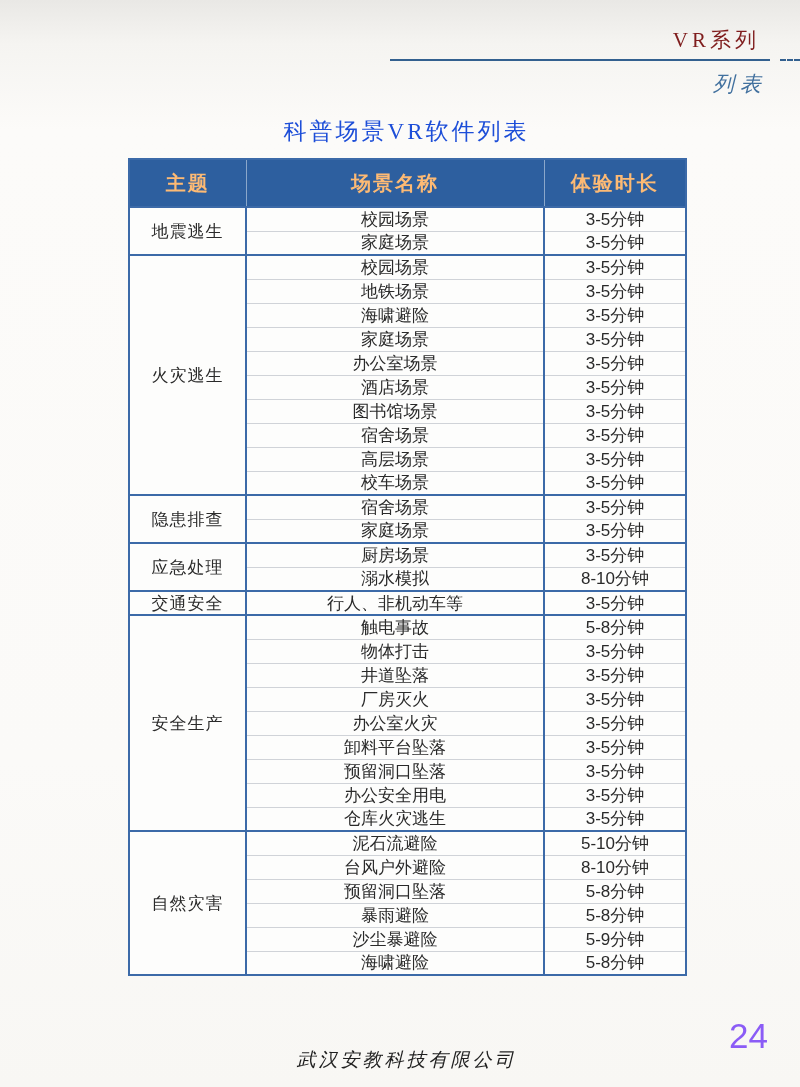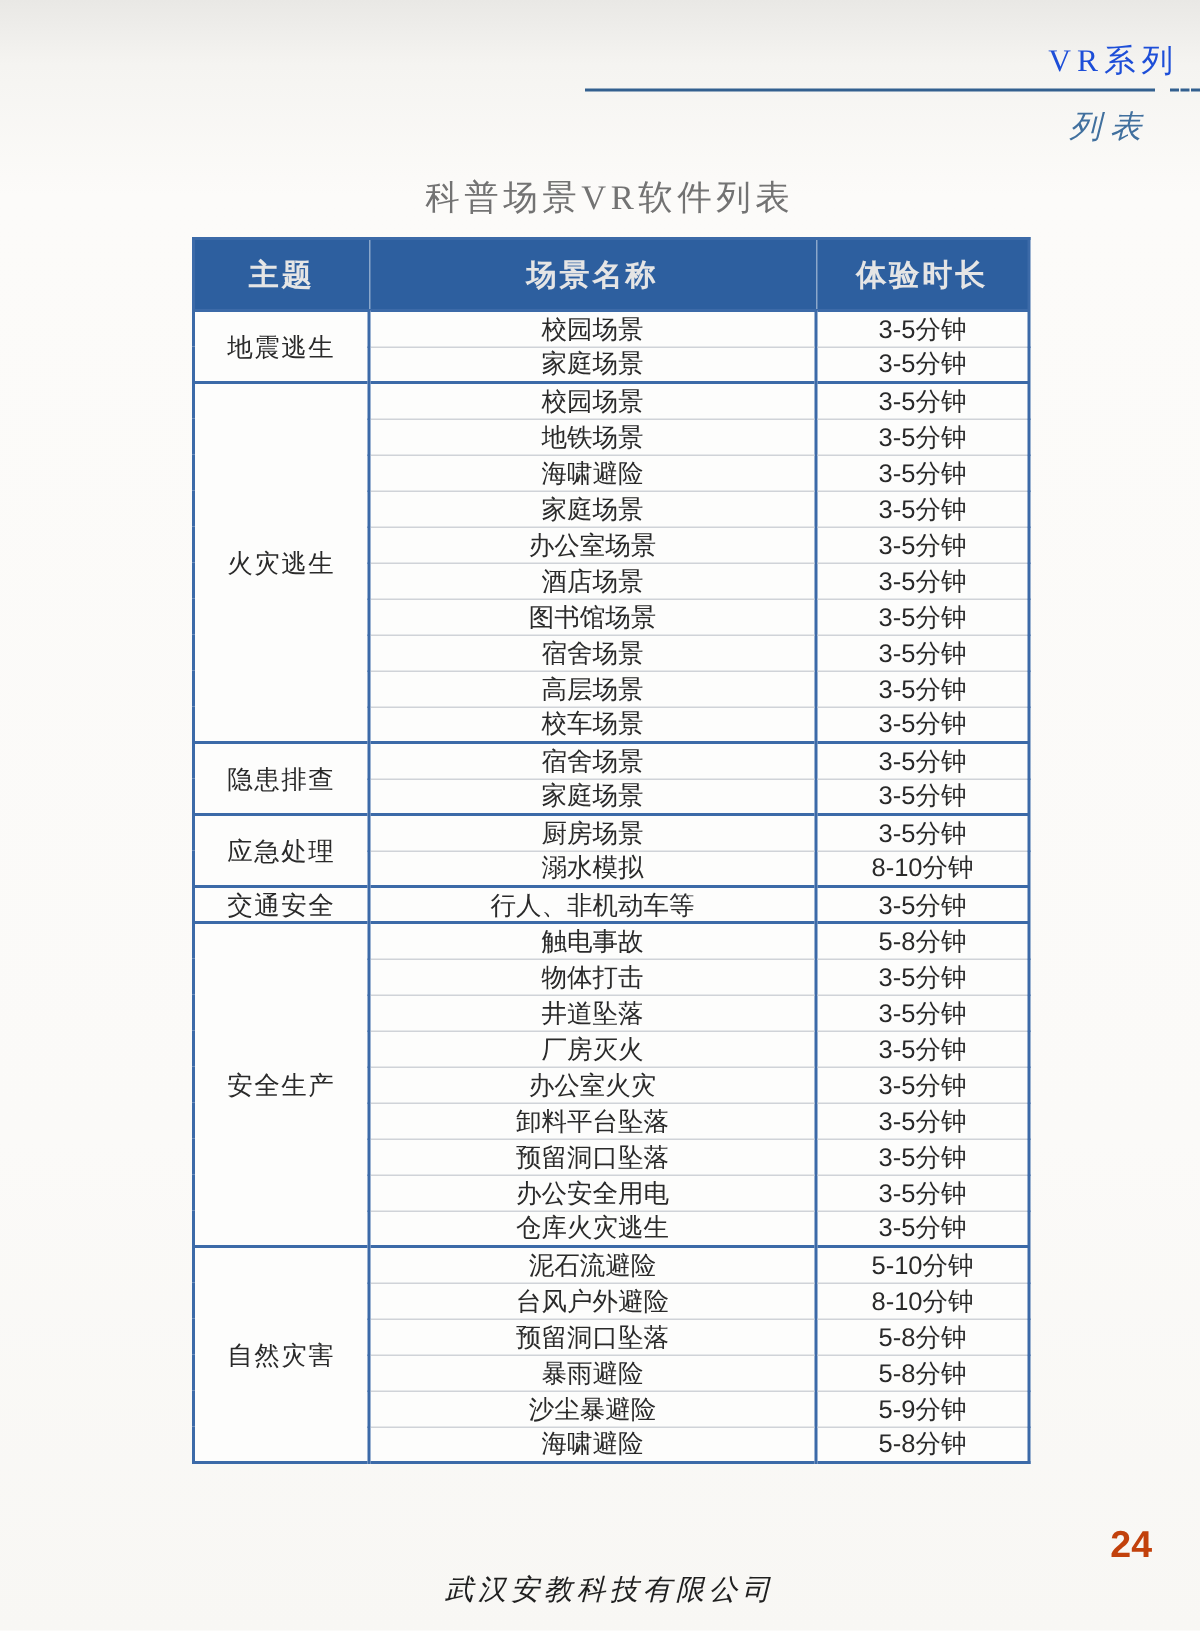--- a/index.html
+++ b/index.html
@@ -7,23 +7,23 @@
   body {
     font-family: "Liberation Sans", sans-serif;
     position: relative;
     background: linear-gradient(180deg, #e9e8e5 0%, #f5f4f1 4%, #fcfbf9 12%, #fbfaf8 70%, #f8f7f4 100%);
     overflow: hidden;
   }
   .page { position: absolute; inset: 0; }
 
   
   .series-label {
-    position: absolute; top: 26px; right: 14px;
-    font-family: "Liberation Serif", serif;
-    font-size: 21px; color: #1d4ed8; letter-spacing: 4px;
+    position: absolute; top: 26px; right: 40px;
+    font-family: "Liberation Serif", serif;
+    font-size: 21px; color: #7f1d1d; letter-spacing: 4px;
     font-weight: 500;
   }
   .header-rule {
     position: absolute; top: 59px; left: 390px; width: 380px;
     border-top: 2px solid #33608f;
   }
   .header-rule-dash {
     position: absolute; top: 59px; left: 780px; width: 20px;
     border-top: 2px dashed #33608f;
   }
@@ -33,38 +33,38 @@
     font-size: 21px; color: #41709e; letter-spacing: 6px;
     font-weight: 500;
     font-style: italic;
   }
 
   
   .doc-title {
     position: absolute; top: 116px; left: 128px; width: 557px;
     text-align: center;
     font-family: "Liberation Serif", serif;
-    font-size: 23px; font-weight: 500; color: #737373;
+    font-size: 23px; font-weight: 500; color: #1d4ed8;
     letter-spacing: 3px;
   }
 
   
   table.vr-table {
     position: absolute; left: 128px; top: 158px; width: 557px;
     border-collapse: collapse; table-layout: fixed;
     background: #fdfdfc;
   }
   table.vr-table col.c1 { width: 117px; }
   table.vr-table col.c2 { width: 298px; }
   table.vr-table col.c3 { width: 142px; }
   table.vr-table { border: 2px solid #3c6aa8; }
   table.vr-table thead th {
     height: 48px;
     background: #2d5f9f;
-    color: #e5e5e5;
+    color: #fdba74;
     font-size: 20px; font-weight: bold; letter-spacing: 2px;
     border-bottom: 2px solid #3c6aa8;
     border-left: 1px solid rgba(255,255,255,0.45);
   }
   table.vr-table thead th:first-child { border-left: none; }
   table.vr-table tbody td {
     height: 24px;
     font-size: 17px; color: #2a2a2a;
     text-align: center; vertical-align: middle;
     border-top: 1px solid #d0d3d8;
@@ -83,23 +83,22 @@
   
   .footer-company {
     position: absolute; top: 1024px; left: 128px; width: 557px;
     text-align: center;
     font-family: "Liberation Serif", serif;
     font-style: italic;
     font-size: 19px; color: #1f1f1f; letter-spacing: 3px; margin-top: 23px;
   }
   .page-number {
     position: absolute; top: 1016px; right: 32px;
-    font-size: 25px; color: #c2410c;
+    font-size: 35px; color: #8b5cf6;
     font-family: "Liberation Sans", sans-serif;
-    font-weight: bold;
   }
 </style>
 </head>
 <body>
 
 <div class="page">
 
   <div class="series-label">VR系列</div>
   <div class="header-rule"></div>
   <div class="header-rule-dash"></div>

